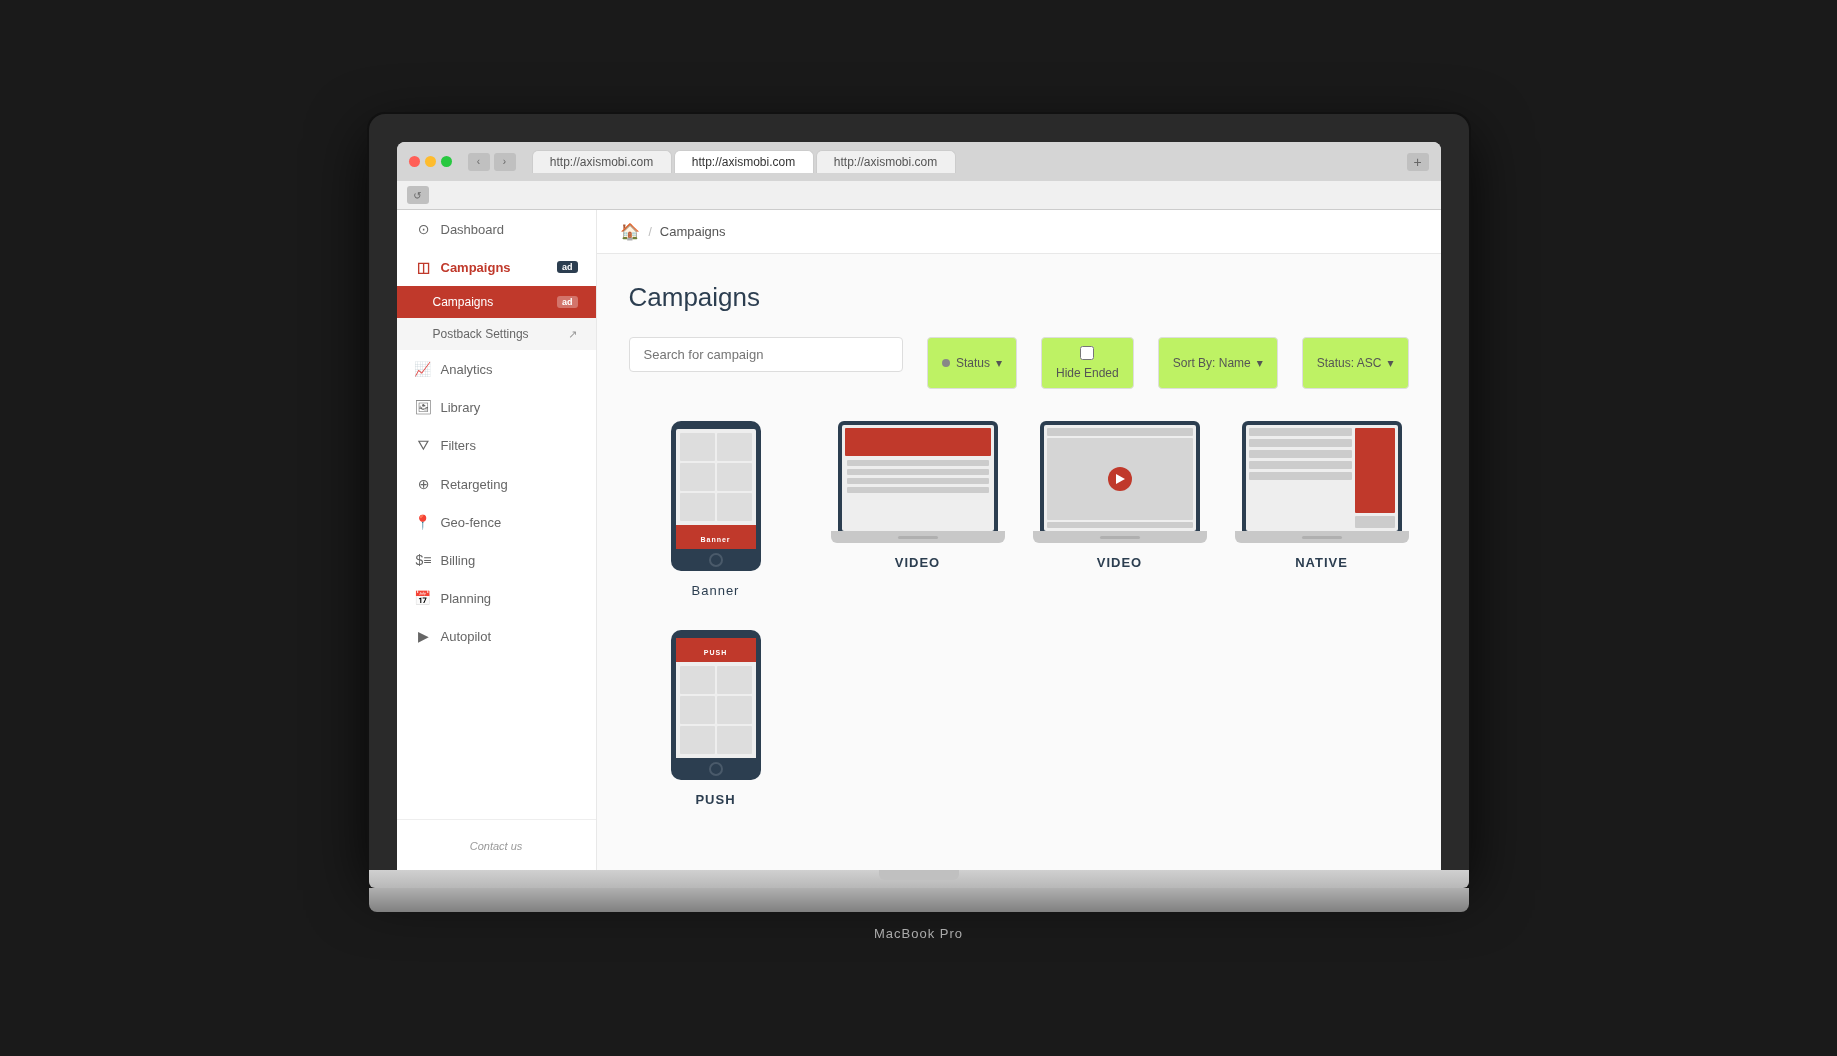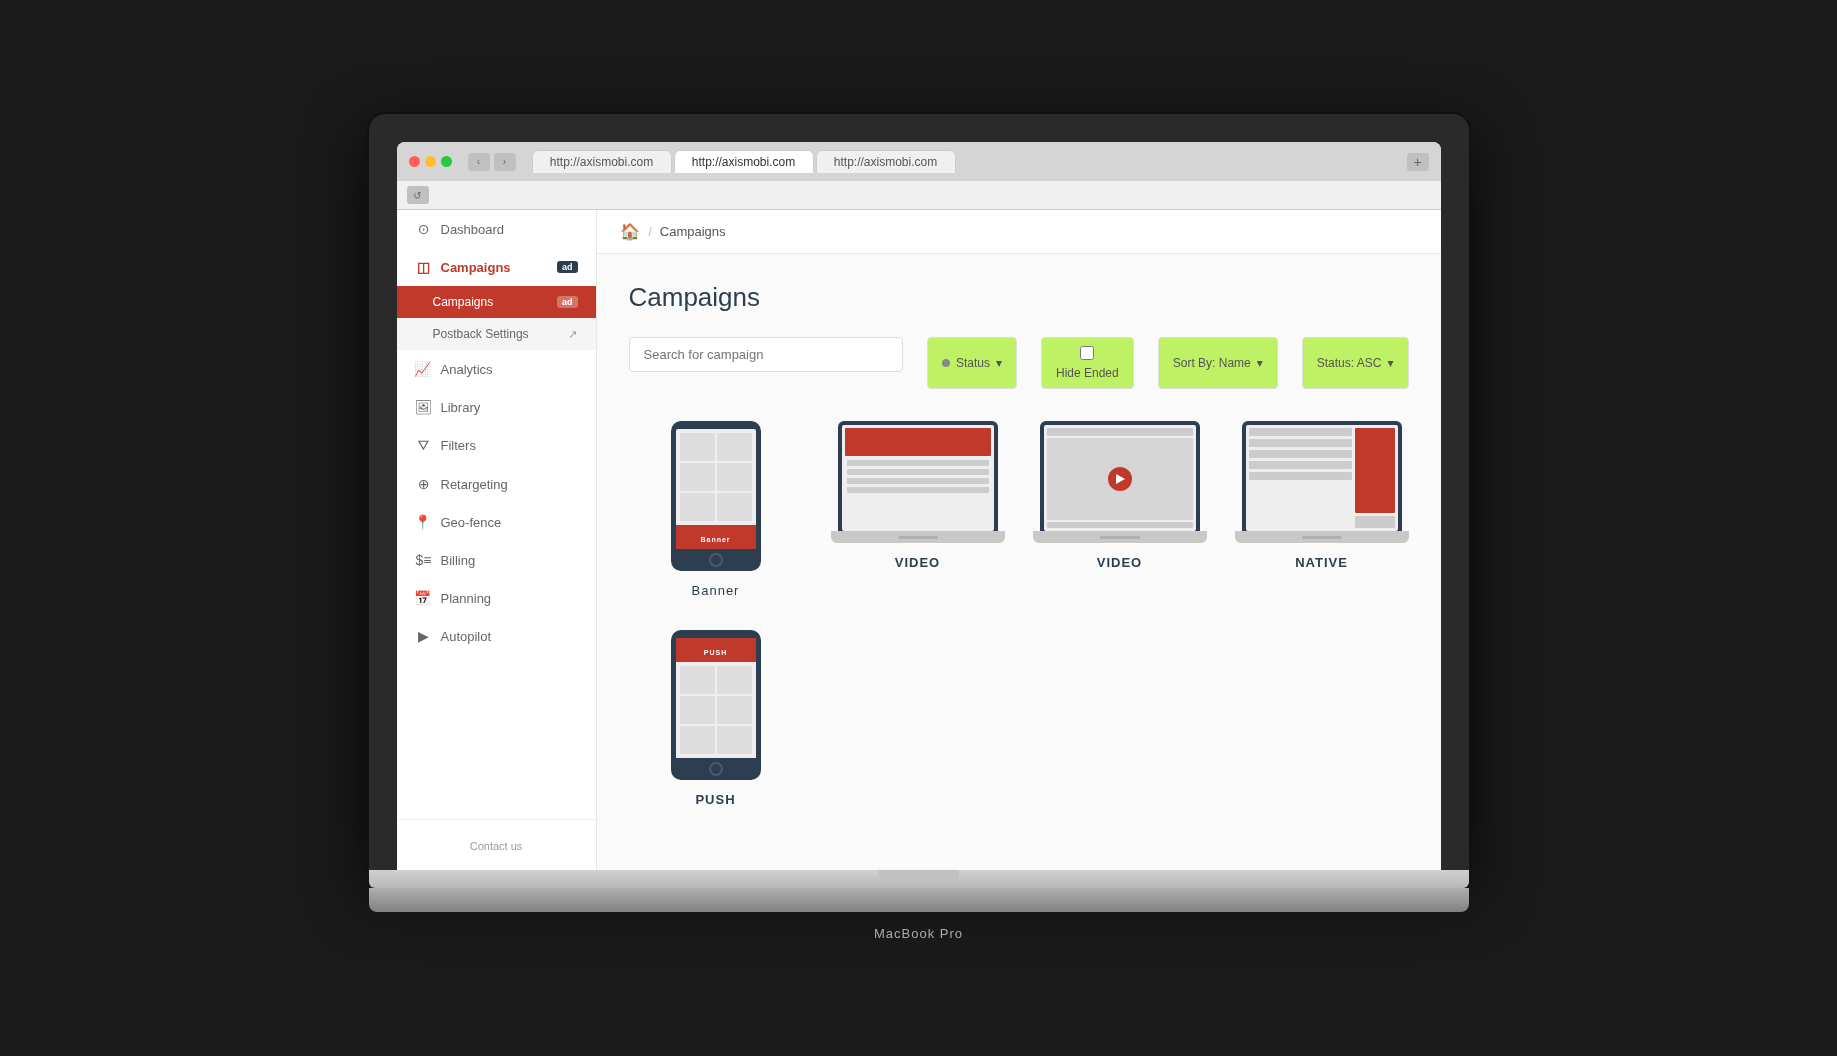--- a/index.html
+++ b/index.html
@@ -219,20 +219,21 @@
     .sidebar-footer {
       padding: 16px 18px;
       border-top: 1px solid #eee;
       text-align: center;
     }
 
     .contact-link {
       font-size: 11px;
       color: #999;
       cursor: pointer;
+      font-style: italic;
     }
 
     
     .main-content {
       flex: 1;
       display: flex;
       flex-direction: column;
       overflow: hidden;
       background: #fafafa;
     }

